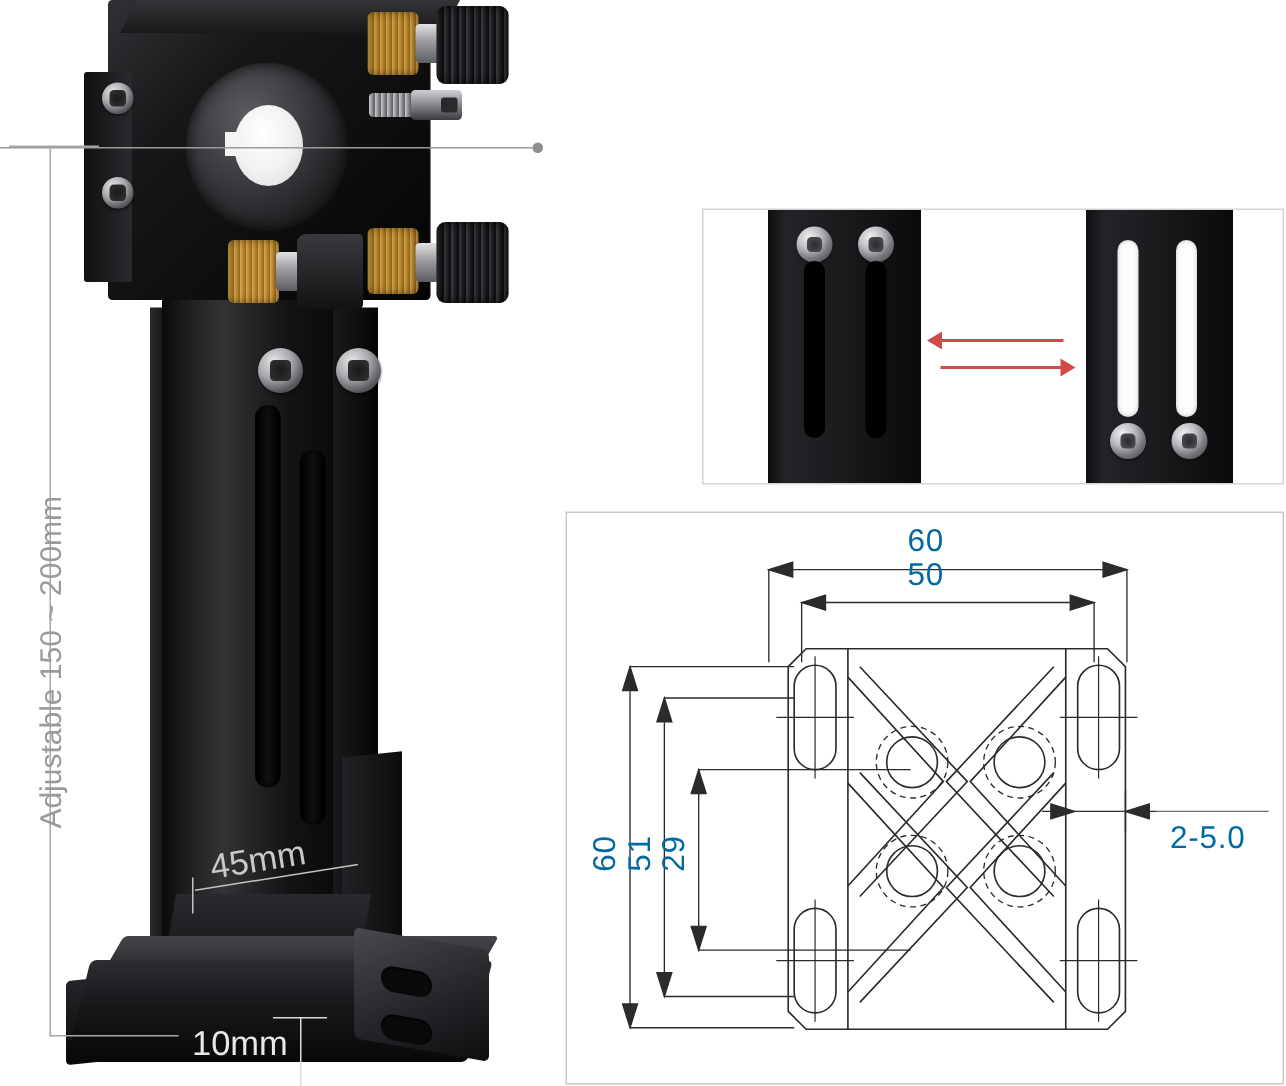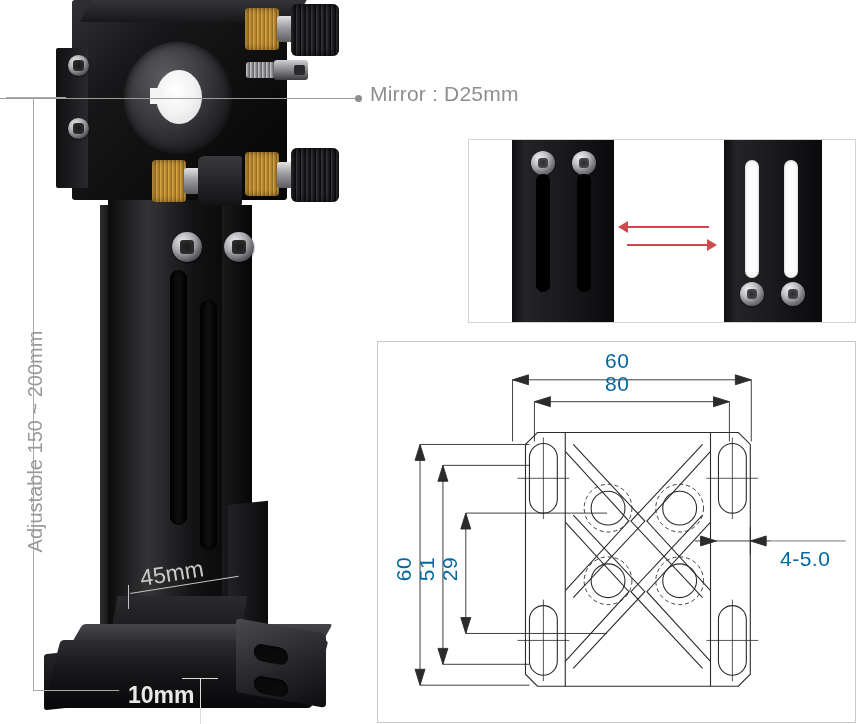--- a/index.html
+++ b/index.html
@@ -180,21 +180,21 @@
   .mm45-label{
     position:absolute;left:140px;top:560px;font-size:23px;color:#c9c9c9;
     transform:rotate(-9deg);white-space:nowrap;
   }
   .mm45-line{
     position:absolute;left:130px;top:593px;width:110px;height:1px;background:#c3c3c3;
     transform:rotate(-9deg);transform-origin:left center;
   }
   .mm45-tick{position:absolute;left:128px;top:585px;width:1px;height:24px;background:#c3c3c3;}
 
-  .mm10-label{position:absolute;left:128px;top:682px;font-size:23px;color:#e8e8e8;white-space:nowrap;font-weight:bold;}
+  .mm10-label{position:absolute;left:128px;top:682px;font-size:23px;color:#e8e8e8;white-space:nowrap;}
   .mm10-vline{position:absolute;left:200px;top:678px;width:1px;height:46px;background:#dcdcdc;}
   .mm10-tick{position:absolute;left:182px;top:678px;width:36px;height:1px;background:#dcdcdc;}
 
   
   .panel-slide{
     position:absolute;left:468px;top:139px;width:388px;height:184px;
     border:1px solid #d3d3d3;background:#ffffff;box-sizing:border-box;
   }
   .bracket{
     position:absolute;top:0;height:100%;
@@ -289,21 +289,20 @@
     <div class="base-riser"></div>
     <div class="base-left-wing"></div>
     <div class="base-top"></div>
     <div class="base"></div>
     <div class="base-wing"></div>
     <div class="base-hole h1"></div>
     <div class="base-hole h2"></div>
 
     <div class="lead-line" style="left:0px;top:98px;width:358px;height:1px;"></div>
     <div class="lead-dot" style="left:355px;top:95px;"></div>
-    <div class="mirror-label">Mirror : D25mm</div>
 
     <div class="adj-tick-top"></div>
     <div class="adj-vline"></div>
     <div class="adj-tick-bot"></div>
     <div class="adj-label">Adjustable 150 ~ 200mm</div>
 
     <div class="mm45-tick"></div>
     <div class="mm45-line"></div>
     <div class="mm45-label">45mm</div>
 
@@ -426,20 +425,20 @@
       <g stroke="#2b2b2b" stroke-width="0.9" fill="#2b2b2b">
         <line x1="318" y1="200" x2="395" y2="200"></line>
         <line x1="395" y1="200" x2="470" y2="200" stroke="#6d6d6d"></line>
         <polygon points="340,200 324,195 324,205"></polygon>
         <polygon points="374,200 390,195 390,205"></polygon>
         <line x1="374" y1="186" x2="374" y2="214"></line>
       </g>
     </svg>
 
     <div class="dim-txt" style="left:227px;top:7px;">60</div>
-    <div class="dim-txt" style="left:227px;top:30px;">80</div>
+    <div class="dim-txt" style="left:227px;top:30px;">50</div>
     <div class="dim-txt vert" style="left:14px;top:215px;">60</div>
     <div class="dim-txt vert" style="left:37px;top:215px;">51</div>
     <div class="dim-txt vert" style="left:60px;top:215px;">29</div>
-    <div class="dim-txt" style="left:402px;top:205px;">4-5.0</div>
+    <div class="dim-txt" style="left:402px;top:205px;">2-5.0</div>
   </div>
 
 </div>
 
 </body></html>

